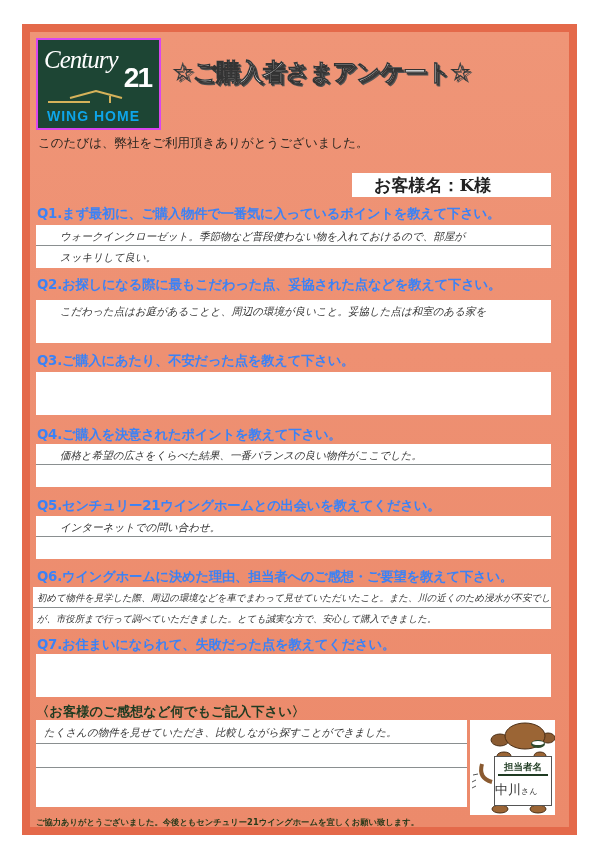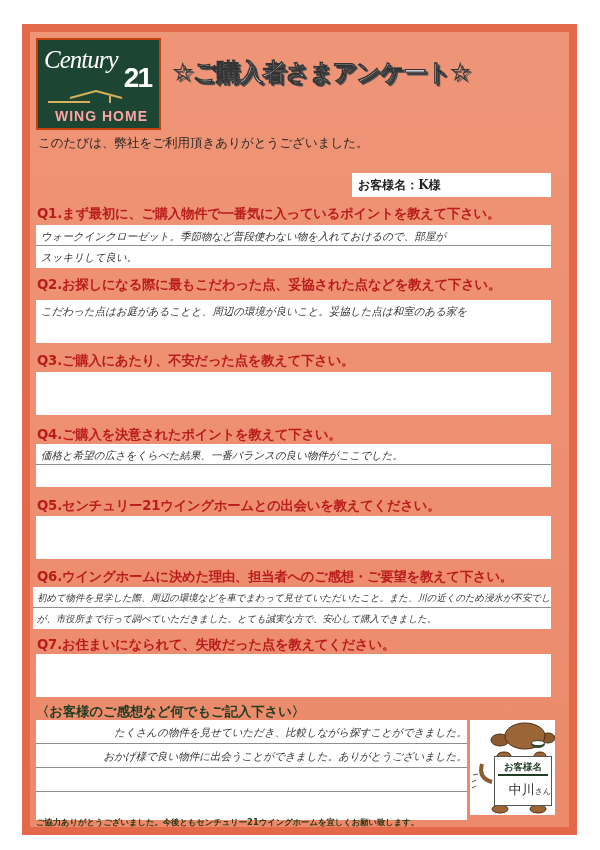--- a/index.html
+++ b/index.html
@@ -11,91 +11,91 @@
   .card {
     position: absolute; left: 22px; top: 24px; width: 555px; height: 811px;
     background: #e4694a; box-sizing: border-box;
   }
   .card-inner {
     position: absolute; left: 8px; top: 8px; right: 8px; bottom: 8px;
     background: linear-gradient(180deg, #ef9577 0%, #ee9072 40%, #ec8a6b 100%);
   }
   .logo {
     position: absolute; left: 36px; top: 38px; width: 125px; height: 92px;
-    background: #1d4534; box-sizing: border-box; border: 2px solid #c2410c;
+    background: #1d4534; box-sizing: border-box; border: 2px solid #d946ef;
   }
   .logo-century {
     position: absolute; left: 6px; top: 6px; color: #ffffff;
     font-family: "Liberation Serif", serif; font-style: italic; font-size: 25px; letter-spacing: -1px;
   }
   .logo-21 {
     position: absolute; right: 8px; top: 22px; color: #ffffff;
     font-family: "Liberation Sans", sans-serif; font-weight: bold; font-size: 28px; letter-spacing: -2px;
   }
   .logo-roof {
     position: absolute; left: 10px; top: 50px; width: 80px; height: 14px;
   }
   .logo-wing {
-    position: absolute; left: 9px; top: 68px; color: #fca5a5;
-    font-family: "Liberation Sans", sans-serif; font-weight: bold; font-size: 14px; letter-spacing: 1px; margin-left: 8px;
+    position: absolute; left: 9px; top: 68px; color: #0ea5e9;
+    font-family: "Liberation Sans", sans-serif; font-weight: bold; font-size: 14px; letter-spacing: 1px;
   }
   .title {
     position: absolute; left: 172px; top: 56px; width: 390px;
     color: #ffffff; font-size: 24px; font-weight: bold; letter-spacing: -1px;
     text-shadow: 2px 2px 0 #3a3a3a, 3px 3px 0 #555;
     -webkit-text-stroke: 0.6px #333; white-space: nowrap;
   }
   .intro {
     position: absolute; left: 38px; top: 135px; color: #2a2620;
     font-family: "DejaVu Serif", serif; font-size: 12.5px; line-height: 16px;
   }
   .name-box {
     position: absolute; left: 352px; top: 173px; width: 199px; height: 24px;
-    background: #ffffff; box-sizing: border-box; padding-left: 6px;
-    font-family: "DejaVu Serif", serif; font-weight: bold; font-size: 12px; line-height: 24px; color: #222;
+    background: #ffffff; box-sizing: border-box; padding-left: 22px;
+    font-family: "DejaVu Serif", serif; font-weight: bold; font-size: 17px; line-height: 24px; color: #222;
   }
   .q-heading {
-    position: absolute; left: 37px; color: #b91c1c; font-weight: bold;
+    position: absolute; left: 37px; color: #3b82f6; font-weight: bold;
     font-size: 13.3px; white-space: nowrap; letter-spacing: -0.2px;
   }
   .answer {
     position: absolute; left: 36px; width: 515px; background: #ffffff; box-sizing: border-box;
   }
   .answer .line {
     height: 21px; box-sizing: border-box; border-bottom: 1px solid #8a8f90;
-    font-size: 10.5px; color: #333; line-height: 22px; padding-left: 5px;
+    font-size: 10.5px; color: #333; line-height: 22px; padding-left: 24px;
     font-family: "DejaVu Sans", sans-serif; white-space: nowrap; overflow: hidden;
     font-style: italic;
   }
   .answer .line:last-child { border-bottom: none; }
   .answer.tight .line { font-size: 9.4px; padding-left: 4px; }
   .free-heading {
     position: absolute; left: 36px; top: 703px; color: #1f3b22; font-weight: bold; font-size: 13.3px;
   }
   .free-box {
-    position: absolute; left: 36px; top: 720px; width: 431px; height: 100px; background: #ffffff; text-align: right;
+    position: absolute; left: 36px; top: 720px; width: 431px; height: 87px; background: #ffffff;
   }
   .free-box .line {
     height: 24px; box-sizing: border-box; border-bottom: 1px solid #8a8f90;
     font-size: 10.5px; color: #333; line-height: 24px; padding-left: 8px; white-space: nowrap; font-style: italic;
   }
   .free-box .line:last-child { border-bottom: none; }
   .staff-panel {
     position: absolute; left: 470px; top: 720px; width: 85px; height: 95px; background: #ffffff;
   }
   .staff-sign {
     position: absolute; left: 24px; top: 36px; width: 58px; height: 50px; background: #fff;
     border: 1.5px solid #555; box-sizing: border-box;
   }
   .staff-label {
     display: block; text-align: center; font-weight: bold; font-size: 9.5px; color: #1f3b22;
     border-bottom: 2px solid #1f3b22; margin: 3px 3px 0 3px; line-height: 14px;
   }
   .staff-name {
-    display: block; text-align: right; font-size: 13px; color: #333; margin-top: 5px;
+    display: block; text-align: left; font-size: 13px; color: #333; margin-top: 5px;
   }
   .staff-name small { font-size: 8px; }
   .footer {
     position: absolute; left: 36px; top: 817px; color: #2a3a1a; font-weight: bold; font-size: 8.3px;
     white-space: nowrap;
   }
 </style>
 </head>
 <body>
 
@@ -141,38 +141,38 @@
 </div>
 
 <div class="q-heading" style="top:426px">Q4.ご購入を決意されたポイントを教えて下さい。</div>
 <div class="answer" style="top:444px; height:43px">
   <div class="line">価格と希望の広さをくらべた結果、一番バランスの良い物件がここでした。</div>
   <div class="line"></div>
 </div>
 
 <div class="q-heading" style="top:497px">Q5.センチュリー21ウイングホームとの出会いを教えてください。</div>
 <div class="answer" style="top:516px; height:43px">
+  <div class="line">インターネットでの問い合わせ。</div>
   <div class="line"></div>
 </div>
 
 <div class="q-heading" style="top:568px">Q6.ウイングホームに決めた理由、担当者へのご感想・ご要望を教えて下さい。</div>
 <div class="answer tight" style="top:587px; left:33px; width:518px; height:42px">
   <div class="line">初めて物件を見学した際、周辺の環境などを車でまわって見せていただいたこと。また、川の近くのため浸水が不安でした</div>
   <div class="line">が、市役所まで行って調べていただきました。とても誠実な方で、安心して購入できました。</div>
 </div>
 
 <div class="q-heading" style="top:636px">Q7.お住まいになられて、失敗だった点を教えてください。</div>
 <div class="answer" style="top:654px; height:43px">
   <div class="line"></div>
 </div>
 
 <div class="free-heading">〈お客様のご感想など何でもご記入下さい〉</div>
 <div class="free-box">
   <div class="line">たくさんの物件を見せていただき、比較しながら探すことができました。</div>
-  <div class="line">おかげ様で良い物件に出会うことができました。ありがとうございました。</div>
   <div class="line"></div>
   <div class="line"></div>
 </div>
 
 <div class="staff-panel">
   <svg width="85" height="95" viewBox="0 0 85 95" style="position:absolute;left:0;top:0">
 
     <ellipse cx="30" cy="20" rx="9" ry="6" fill="#8a5a30" stroke="#4a2e15" stroke-width="1"></ellipse>
     <ellipse cx="78" cy="18" rx="7" ry="5" fill="#8a5a30" stroke="#4a2e15" stroke-width="1"></ellipse>
 
@@ -184,18 +184,18 @@
     <ellipse cx="34" cy="36" rx="7" ry="4" fill="#9b6535" stroke="#4a2e15" stroke-width="1"></ellipse>
     <ellipse cx="70" cy="36" rx="6" ry="4" fill="#9b6535" stroke="#4a2e15" stroke-width="1"></ellipse>
 
     <path d="M22 62 Q8 58 12 44" fill="none" stroke="#8a5a30" stroke-width="4"></path>
     <path d="M6 60 L2 62 M6 66 L2 68 M8 54 L3 55" stroke="#555" stroke-width="1"></path>
 
     <ellipse cx="30" cy="89" rx="8" ry="4" fill="#9b6535" stroke="#4a2e15" stroke-width="1"></ellipse>
     <ellipse cx="68" cy="89" rx="8" ry="4" fill="#9b6535" stroke="#4a2e15" stroke-width="1"></ellipse>
   </svg>
   <div class="staff-sign">
-    <span class="staff-label">お客様名</span>
+    <span class="staff-label">担当者名</span>
     <span class="staff-name"><span>中川</span><small>さん</small></span>
   </div>
 </div>
 
 <div class="footer">ご協力ありがとうございました。今後ともセンチュリー21ウイングホームを宜しくお願い致します。</div>
 
 </body></html>

